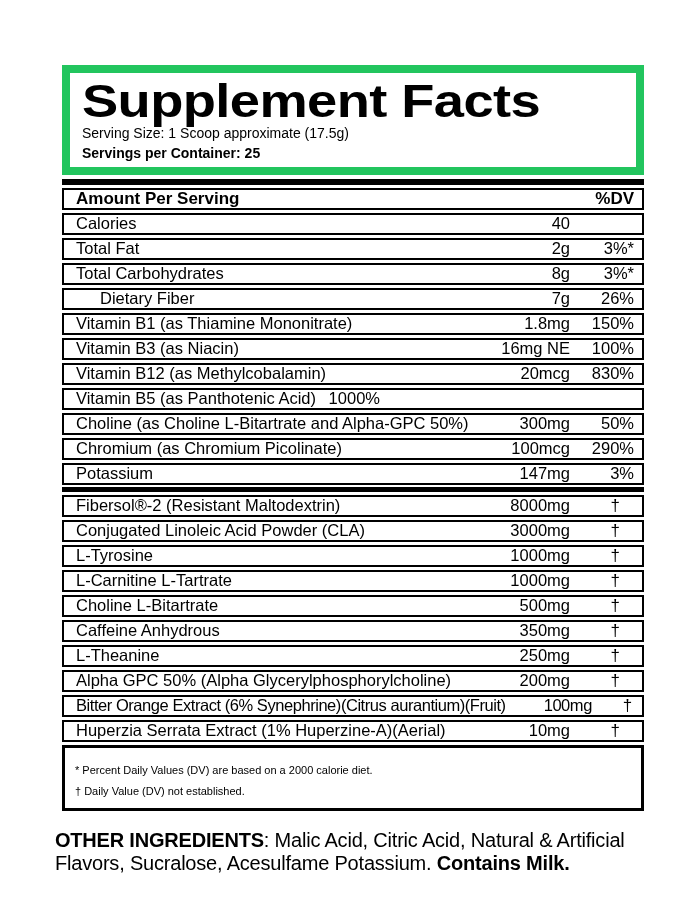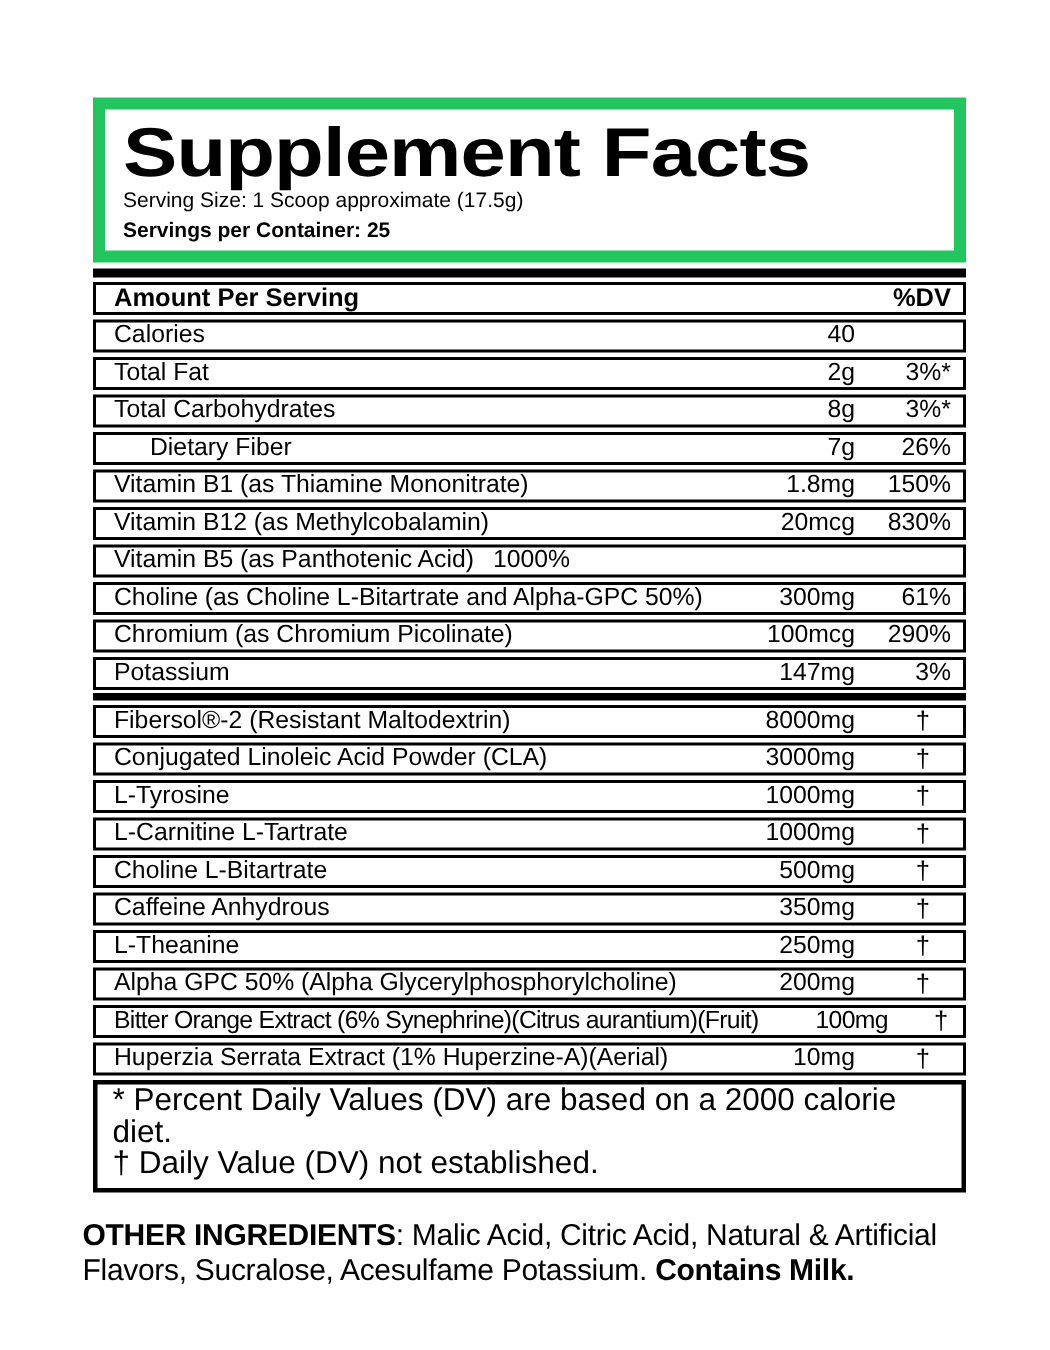--- a/index.html
+++ b/index.html
@@ -43,22 +43,22 @@
   .row.indent .cell-name { padding-left: 24px; }
   .cell-amount { flex: 1 1 auto; min-width: 0; text-align: right; }
   .cell-dv { width: 64px; flex-shrink: 0; text-align: right; }
   .row.dagger .cell-dv { padding-right: 14px; font-size: 17px; }
   .row.tight { letter-spacing: -0.45px; gap: 38px; }
   .divider { height: 5px; background: #000; margin-top: 2px; }
 
   .footnote-box {
     border: 3px solid #000;
     margin-top: 3px;
-    padding: 0 10px 6px;
-    font-size: 21px;
+    padding: 12px 10px 6px;
+    font-size: 11px;
     line-height: 21px;
   }
 
   .other {
     margin: 18px 0 0 55px;
     width: 615px;
     font-size: 20px;
     line-height: 23px;
     letter-spacing: -0.2px;
   }
@@ -102,32 +102,37 @@
     <span class="cell-name">Dietary Fiber</span>
     <span class="cell-amount">7g</span>
     <span class="cell-dv">26%</span>
   </div>
       <div class="row">
     <span class="cell-name">Vitamin B1 (as Thiamine Mononitrate)</span>
     <span class="cell-amount">1.8mg</span>
     <span class="cell-dv">150%</span>
   </div>
       <div class="row">
+    <span class="cell-name">Vitamin B3 (as Niacin)</span>
+    <span class="cell-amount">16mg NE</span>
+    <span class="cell-dv">100%</span>
+  </div>
+      <div class="row">
     <span class="cell-name">Vitamin B12 (as Methylcobalamin)</span>
     <span class="cell-amount">20mcg</span>
     <span class="cell-dv">830%</span>
   </div>
       <div class="row">
     <span class="cell-name">Vitamin B5 (as Panthotenic Acid)</span>
     <span class="cell-dv">1000%</span>
   </div>
       <div class="row">
     <span class="cell-name">Choline (as Choline L-Bitartrate and Alpha-GPC 50%)</span>
     <span class="cell-amount">300mg</span>
-    <span class="cell-dv">61%</span>
+    <span class="cell-dv">50%</span>
   </div>
       <div class="row">
     <span class="cell-name">Chromium (as Chromium Picolinate)</span>
     <span class="cell-amount">100mcg</span>
     <span class="cell-dv">290%</span>
   </div>
       <div class="row">
     <span class="cell-name">Potassium</span>
     <span class="cell-amount">147mg</span>
     <span class="cell-dv">3%</span>

